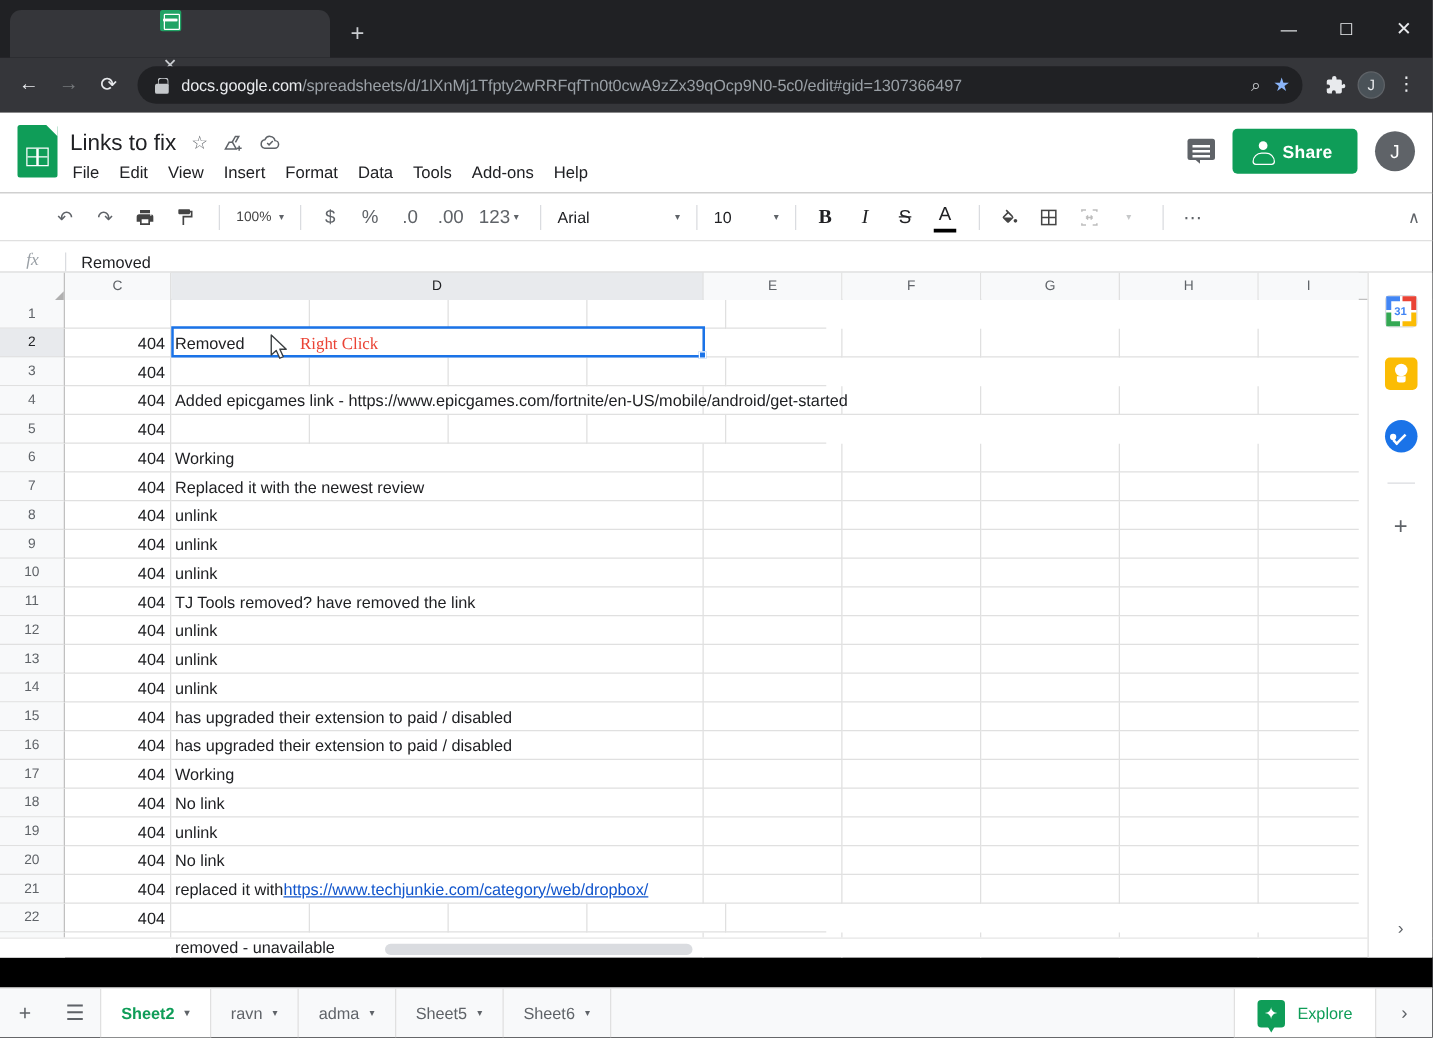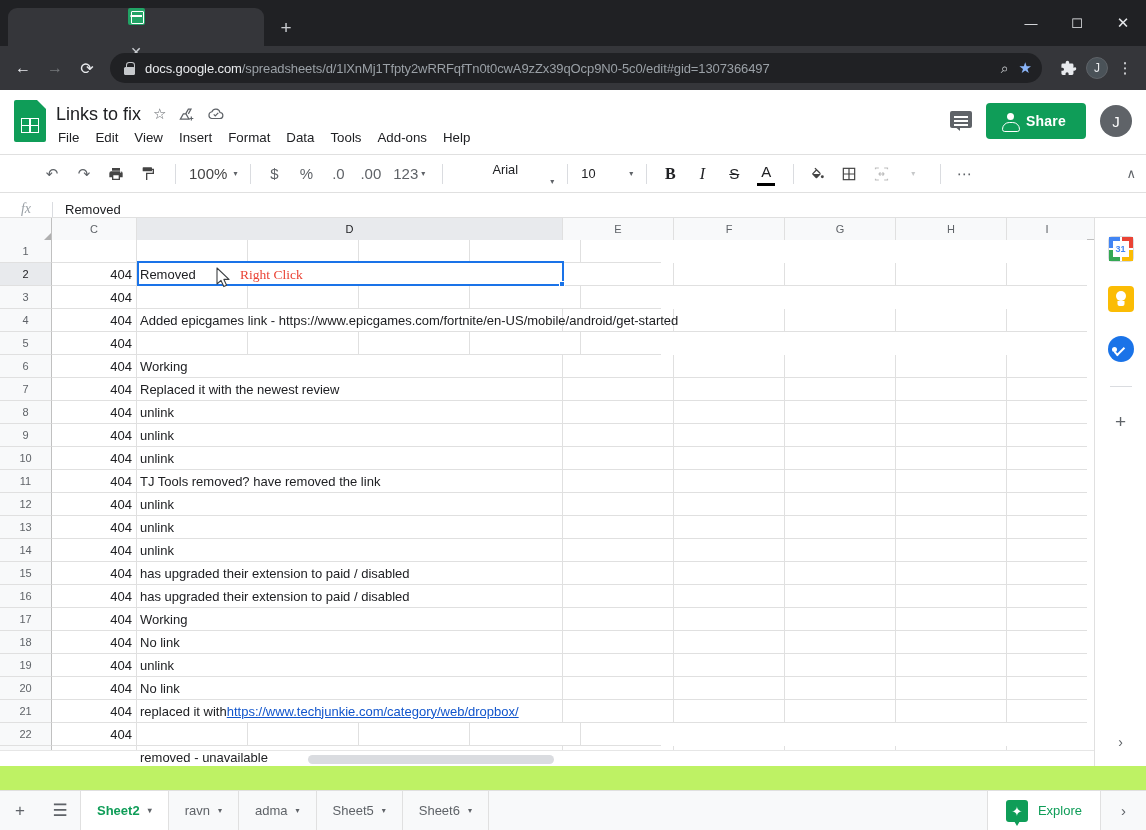--- a/index.html
+++ b/index.html
@@ -98,21 +98,21 @@
     width: 22px; height: 22px; border-radius: 50%; background: #4a5258;
     color: #e8eaed; font-size: 12px; display: flex; align-items: center;
     justify-content: center; border: 1px solid #5f6368;
   }
   .kebab { width: 26px; height: 28px; display:flex; align-items:center; justify-content:center;
            color: #e8eaed; font-size: 15px; letter-spacing: 0; line-height: 4px;}
 
   
   .app {
     position: absolute; left: 0; top: 90px; width: 1146px; height: 740px;
-    background: #bef264;
+    background: #000000;
   }
   .sheets-header {
     height: 64px; display: flex; align-items: flex-start; padding: 8px 14px 0 12px;
     background: #fff;
   }
   .sheets-logo {
     width: 36px; height: 48px; margin-right: 8px; margin-top: 2px;
     display: flex; align-items: flex-start; justify-content: center;
   }
   .logo-shape {
@@ -175,25 +175,25 @@
     display: flex; align-items: center; padding: 0 10px 0 38px; gap: 0;
     position: relative; background:#fff;
   }
   .tbtn {
     height: 28px; min-width: 28px; padding: 0 4px; display: flex;
     align-items: center; justify-content: center; color: #5f6368;
     font-size: 15px; border-radius: 3px; margin-right: 4px;
   }
   .tsep { width: 1px; height: 20px; background: #dadce0; margin: 0 9px; }
   .zoom-box { display: flex; align-items: center; gap: 6px; padding: 0 4px; }
-  .zoom-val { font-size: 15px; color: #444; }
+  .zoom-val { font-size: 11px; color: #444; }
   .caret { font-size: 8px; color: #5f6368; }
   .font-box {
     display: flex; align-items: center; width: 106px; padding: 0 4px;
-    font-size: 12.8px; color: #202124; flex-direction: column;
+    font-size: 12.8px; color: #202124;
   }
   .font-box .caret { margin-left: auto; }
   .size-box {
     display: flex; align-items: center; width: 60px; padding: 0 4px;
     font-size: 12.8px; color: #202124;
   }
   .size-box .caret { margin-left: auto; }
   .b-btn { font-weight: bold; font-family: "Liberation Serif", serif; color:#202124; font-size:16px;}
   .i-btn { font-style: italic; font-family: "Liberation Serif", serif; color:#202124; font-size:16px;}
   .s-btn { text-decoration: line-through; font-family: "Liberation Sans", sans-serif; color:#202124; font-size:15px;}

